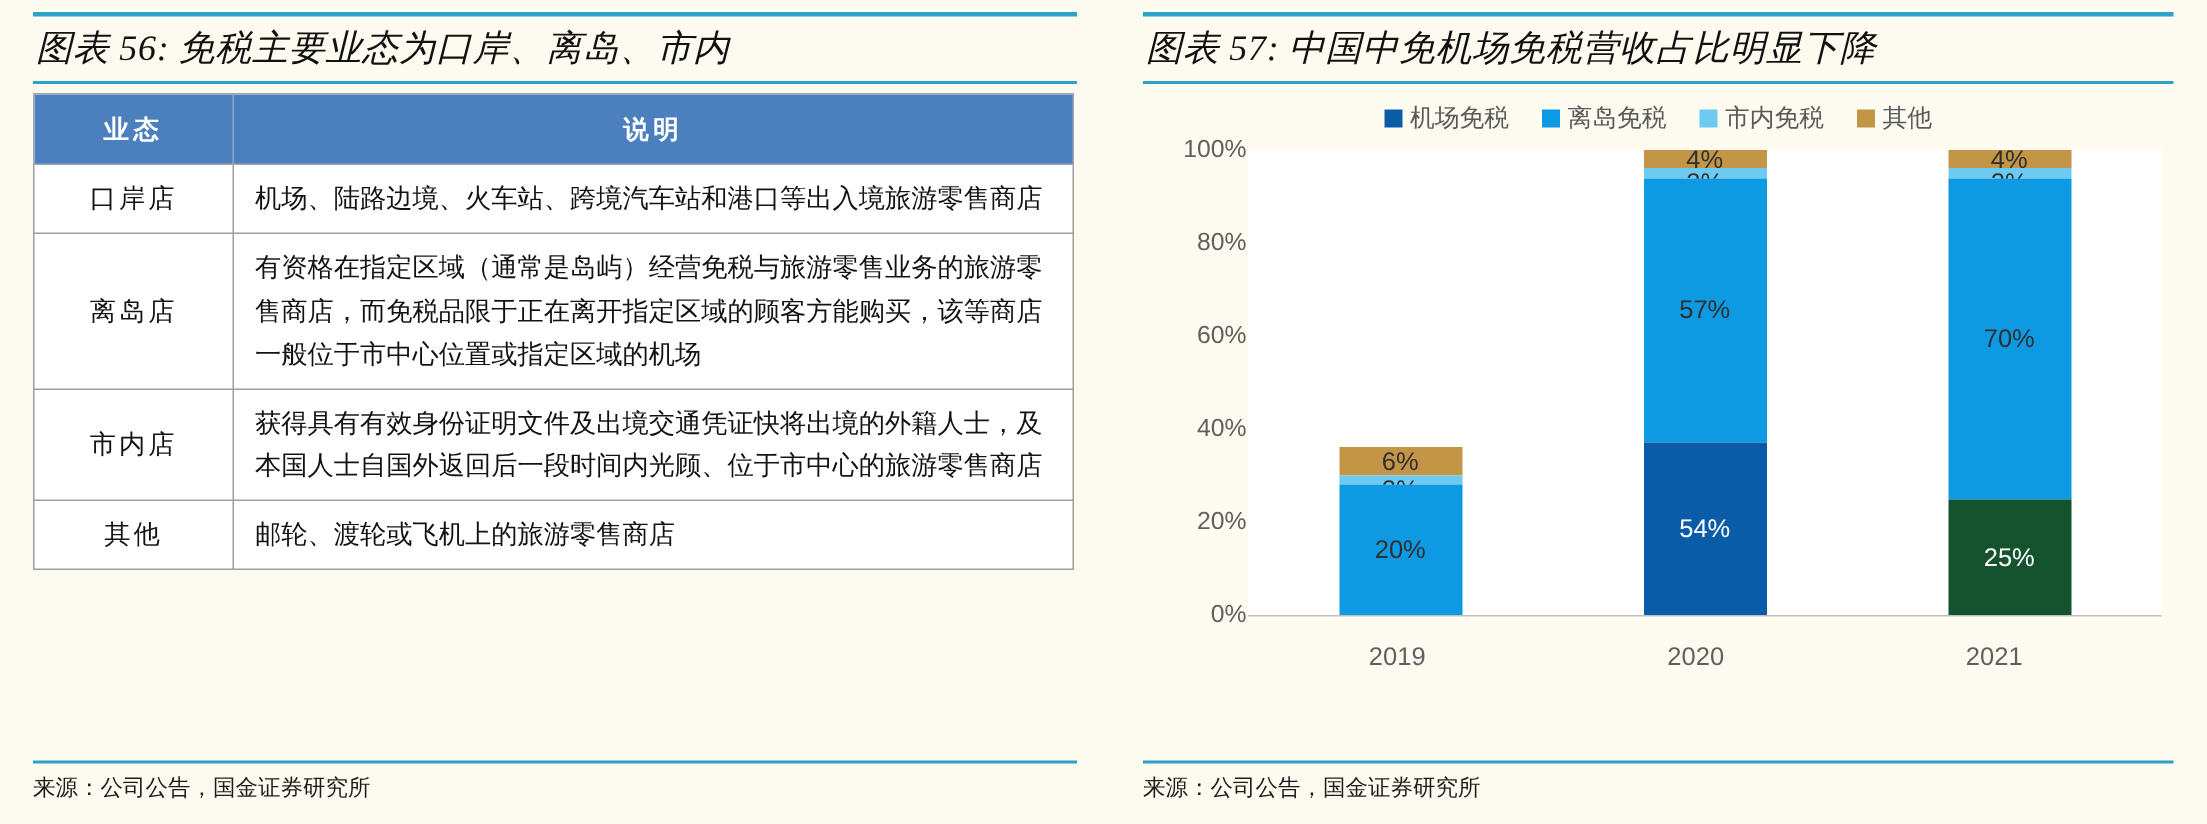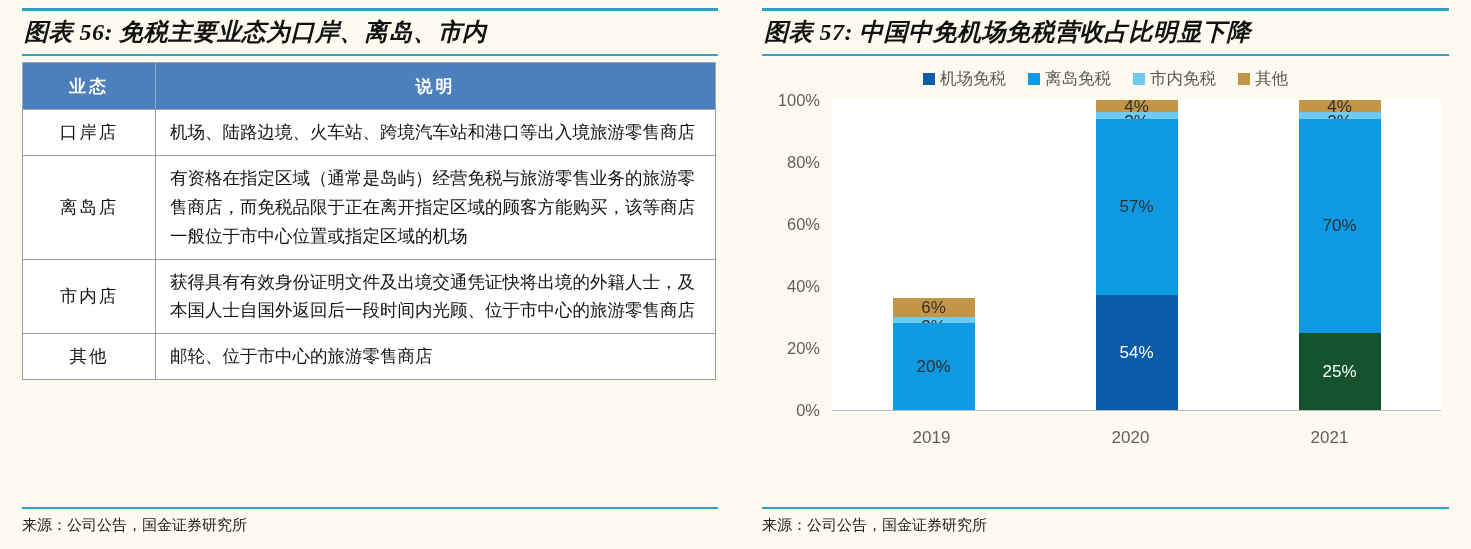--- a/index.html
+++ b/index.html
@@ -35,21 +35,21 @@
     background: #2aa3c7;
     width: 100%;
   }
   .rule-thin {
     height: 2px;
     background: #2aa3c7;
     width: 100%;
   }
   .exhibit-title {
     font-family: "Liberation Serif", "DejaVu Serif", serif;
-    font-weight: bold;
+    font-weight: normal;
     font-style: italic;
     font-size: 24px;
     color: #111111;
     letter-spacing: 0.5px;
     padding: 5px 2px 6px 2px;
     white-space: nowrap;
   }
   .title-num { margin-right: 6px; }
 
   
@@ -134,21 +134,21 @@
     font-family: "Liberation Sans", "DejaVu Sans", sans-serif;
   }
 
   .plot {
     position: relative;
     margin-top: 6px;
     height: 340px;
   }
   .y-axis {
     position: absolute;
-    left: 0;
+    left: 11px;
     top: 0;
     width: 66px;
     height: 310px;
   }
   .y-tick {
     position: absolute;
     right: 8px;
     font-size: 16.5px;
     color: #5f5f5f;
     transform: translateY(-50%);
@@ -250,21 +250,21 @@
           <tr>
             <td class="cell-type">离岛店</td>
             <td class="cell-desc">有资格在指定区域（通常是岛屿）经营免税与旅游零售业务的旅游零售商店，而免税品限于正在离开指定区域的顾客方能购买，该等商店一般位于市中心位置或指定区域的机场</td>
           </tr>
           <tr>
             <td class="cell-type">市内店</td>
             <td class="cell-desc">获得具有有效身份证明文件及出境交通凭证快将出境的外籍人士，及本国人士自国外返回后一段时间内光顾、位于市中心的旅游零售商店</td>
           </tr>
           <tr>
             <td class="cell-type">其他</td>
-            <td class="cell-desc">邮轮、位于市中心的旅游零售商店</td>
+            <td class="cell-desc">邮轮、渡轮或飞机上的旅游零售商店</td>
           </tr>
         </tbody>
       </table>
     </div>
 
     <div class="source">
       <div class="rule-thin"></div>
       <div class="source-text">来源：公司公告，国金证券研究所</div>
     </div>
   </div>

